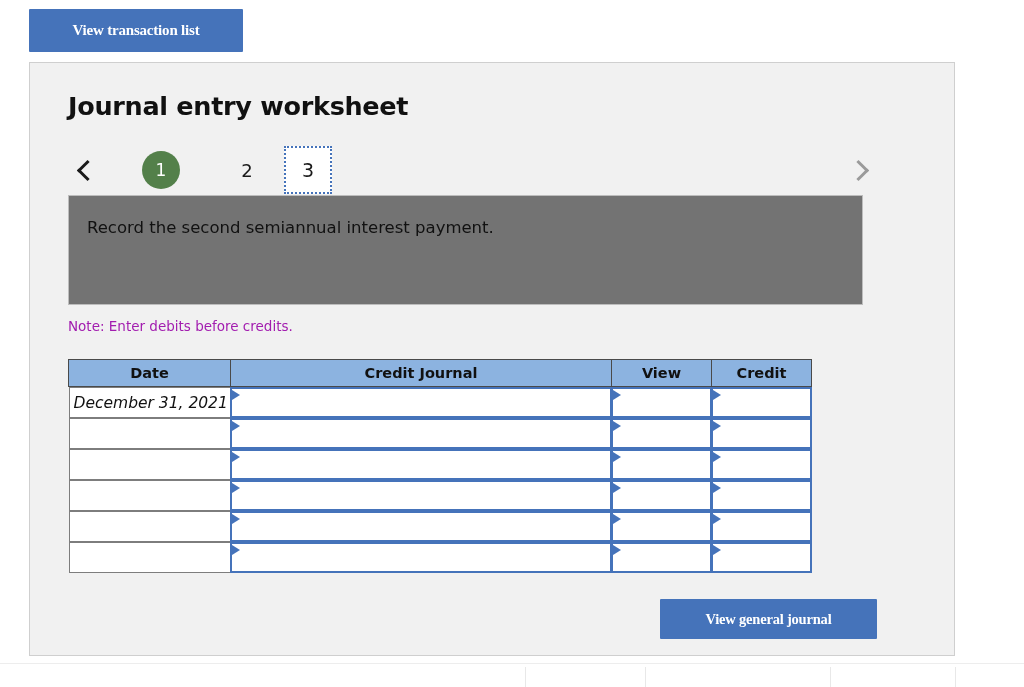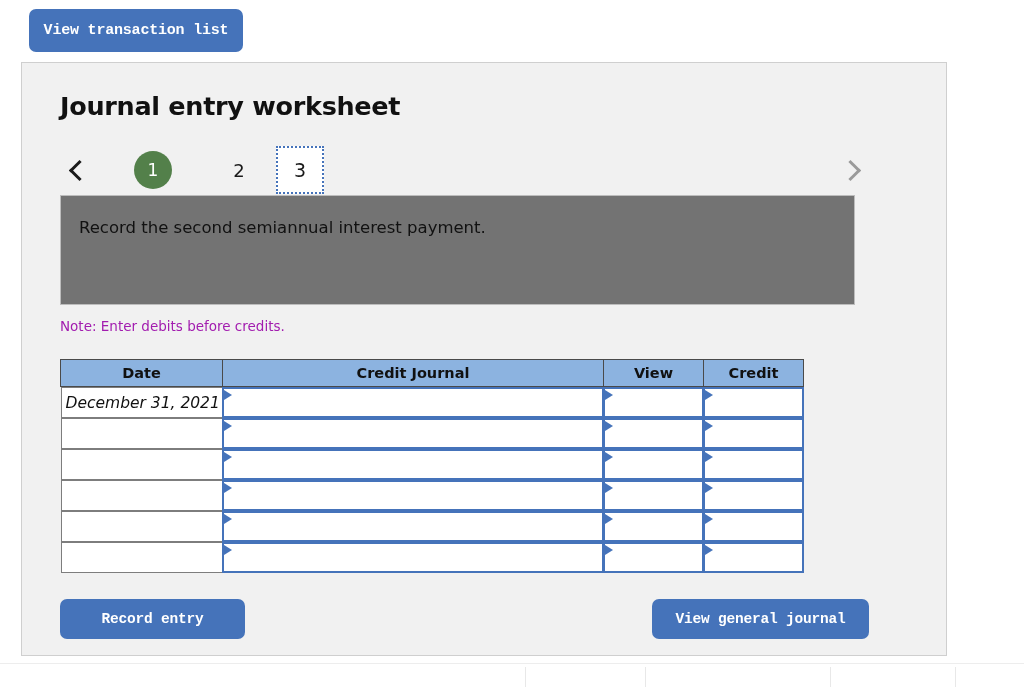--- a/index.html
+++ b/index.html
@@ -13,22 +13,22 @@
     overflow: hidden;
   }
 
   #root { position: relative; width: 1024px; height: 687px; }
 
   
   .btn-blue {
     background: #4573ba;
     color: #ffffff;
     border: none;
-    border-radius: 7px;
-    font-family: Liberation Mono, monospace;
+    border-radius: 1px;
+    font-family: Liberation Serif, serif;
     font-weight: bold;
     font-size: 14.5px;
     letter-spacing: -0.2px;
     cursor: pointer;
     display: flex;
     align-items: center;
     justify-content: center;
     padding: 10px;
     white-space: nowrap;
   }
@@ -38,21 +38,21 @@
     left: 29px;
     top: 9px;
     width: 214px;
     height: 43px;
     font-size: 15px;
   }
 
   
   #worksheet-card {
     position: absolute;
-    left: 21px;
+    left: 29px;
     top: 62px;
     width: 926px;
     height: 594px;
     background: #f1f1f1;
     border: 1px solid #cfcfcf;
   }
 
   #worksheet-title {
     position: absolute;
     left: 38px;
@@ -417,21 +417,20 @@
             </td>
             <td>
               <div class="cell-input">
                 <span class="marker"></span>
               </div>
             </td>
           </tr>
         </tbody>
     </table>
 
-    <button id="record-entry" class="btn-blue">Record entry</button>
     <button id="view-general-journal" class="btn-blue">View general journal</button>
   </div>
 
   <div id="bottom-strip">
     <div class="vline" style="left:525px"></div>
     <div class="vline" style="left:645px"></div>
     <div class="vline" style="left:830px"></div>
     <div class="vline" style="left:955px"></div>
   </div>
 

